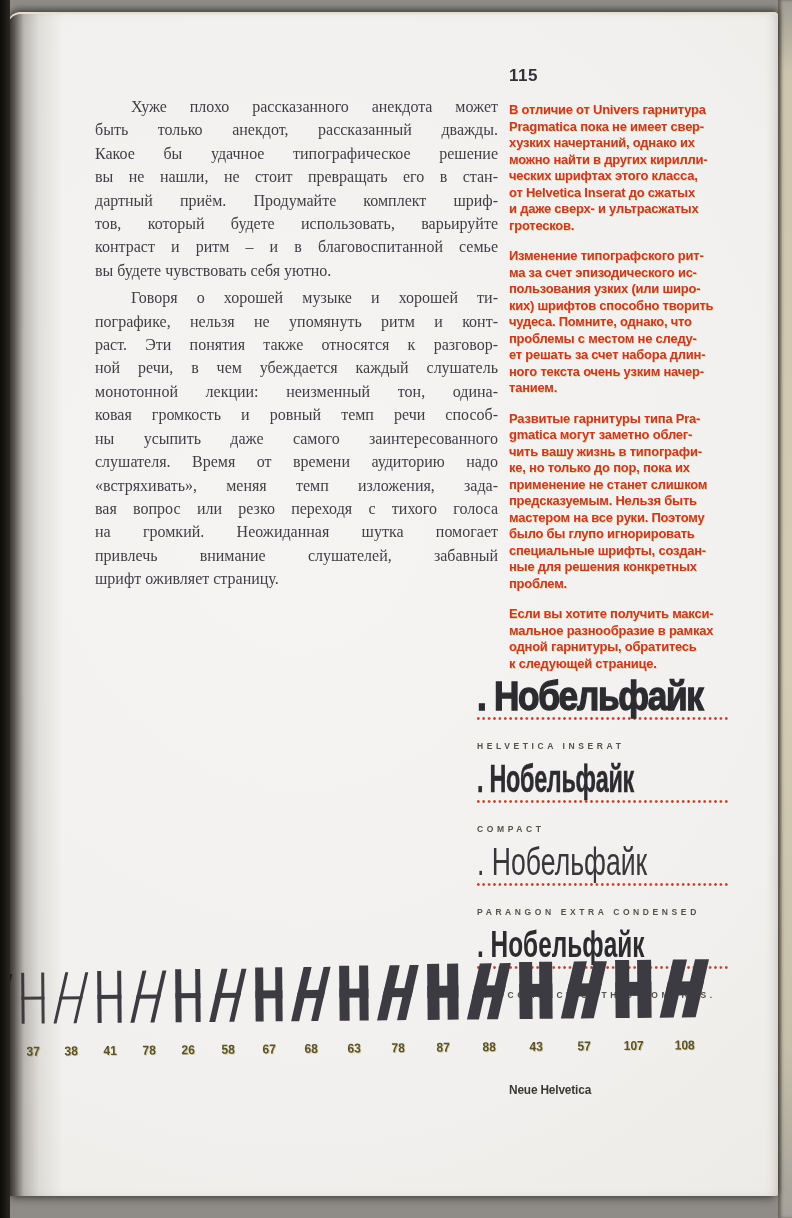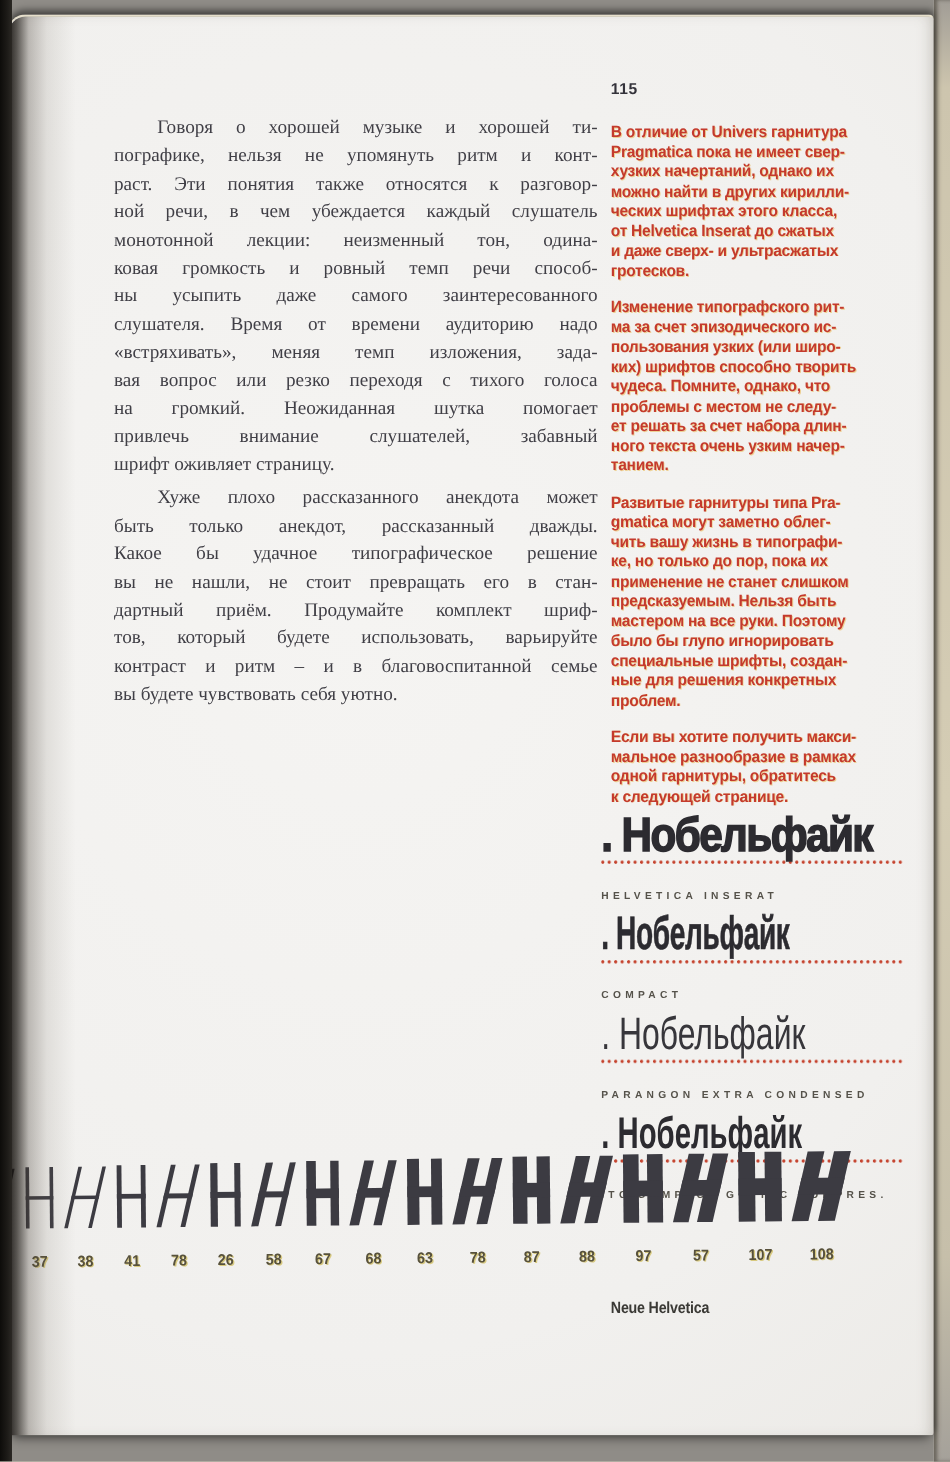--- a/index.html
+++ b/index.html
@@ -26,40 +26,40 @@
                inset -7px 0 12px -6px rgba(110,100,85,.35);
   }
   .gutter{
     position:absolute;left:0;top:0;bottom:0;width:62px;z-index:6;pointer-events:none;
     border-radius:14px 0 0 2px;
     background:linear-gradient(90deg,rgba(14,11,8,.9) 0px,rgba(30,26,21,.72) 7px,
       rgba(70,62,52,.32) 17px,rgba(100,92,78,.13) 32px,rgba(0,0,0,0) 56px);
   }
 
   
-  .page-number{position:absolute;left:502px;top:52px;font-weight:bold;font-size:13px;
+  .page-number{position:absolute;left:502px;top:52px;font-weight:bold;font-size:17px;
     letter-spacing:.5px;color:#33323a;}
 
   
   .body-text{position:absolute;left:88px;top:81px;width:403px;
     font-family:"Liberation Serif",serif;font-size:16px;line-height:23.4px;color:#403f46;}
   .para .line{text-align:justify;text-align-last:justify;}
   .para .line:last-child{text-align-last:left;}
   .para .line:first-child{text-indent:36px;}
   .para + .para{margin-top:4px;}
 
   
   .sidebar{position:absolute;left:502px;top:88px;width:256px;
     font-size:13.6px;line-height:16.5px;font-weight:bold;letter-spacing:-.2px;
     color:#c43a2d;transform:scaleX(.95);transform-origin:left top;
     text-shadow:.8px .6px 0 rgba(232,170,40,.45);}
   .red-para{margin-bottom:14px;}
 
   
-  .specimens{position:absolute;left:494px;top:662px;width:253px;}
+  .specimens{position:absolute;left:470px;top:662px;width:253px;}
   .specimen{margin-bottom:8px;}
   .sp-text{color:#2c2b30;white-space:nowrap;line-height:40px;transform-origin:left bottom;}
   .sp-inserat  .sp-text{font-size:40px;font-weight:bold;transform:scaleX(.88);
       letter-spacing:-1.5px;-webkit-text-stroke:1.3px #2c2b30;}
   .sp-compact  .sp-text{font-size:39px;font-weight:bold;transform:scaleX(.60);
       letter-spacing:-.5px;-webkit-text-stroke:.5px #2c2b30;}
   .sp-parangon .sp-text{font-size:38px;font-weight:normal;transform:scaleX(.70);color:#37363b;}
   .sp-franklin .sp-text{font-size:37px;font-weight:bold;transform:scaleX(.66);}
   .sp-rule{height:3px;margin-top:1px;
     background-image:radial-gradient(circle at 1.3px 1.5px,#c5432e 1.05px,rgba(197,67,46,0) 1.6px);
@@ -90,44 +90,44 @@
 
   <div class="right-sliver"></div>
 
   <div class="page">
 
     <div class="page-number">115</div>
 
     <div class="body-text">
 
     <div class="para">
+          <div class="line">Хуже плохо рассказанного анекдота может</div>
+          <div class="line">быть только анекдот, рассказанный дважды.</div>
+          <div class="line">Какое бы удачное типографическое решение</div>
+          <div class="line">вы не нашли, не стоит превращать его в стан-</div>
+          <div class="line">дартный приём. Продумайте комплект шриф-</div>
+          <div class="line">тов, который будете использовать, варьируйте</div>
+          <div class="line">контраст и ритм – и в благовоспитанной семье</div>
+          <div class="line">вы будете чувствовать себя уютно.</div>
+        </div>
+        <div class="para">
           <div class="line">Говоря о хорошей музыке и хорошей ти-</div>
           <div class="line">пографике, нельзя не упомянуть ритм и конт-</div>
           <div class="line">раст. Эти понятия также относятся к разговор-</div>
           <div class="line">ной речи, в чем убеждается каждый слушатель</div>
           <div class="line">монотонной лекции: неизменный тон, одина-</div>
           <div class="line">ковая громкость и ровный темп речи способ-</div>
           <div class="line">ны усыпить даже самого заинтересованного</div>
           <div class="line">слушателя. Время от времени аудиторию надо</div>
           <div class="line">«встряхивать», меняя темп изложения, зада-</div>
           <div class="line">вая вопрос или резко переходя с тихого голоса</div>
           <div class="line">на громкий. Неожиданная шутка помогает</div>
           <div class="line">привлечь внимание слушателей, забавный</div>
           <div class="line">шрифт оживляет страницу.</div>
         </div>
-        <div class="para">
-          <div class="line">Хуже плохо рассказанного анекдота может</div>
-          <div class="line">быть только анекдот, рассказанный дважды.</div>
-          <div class="line">Какое бы удачное типографическое решение</div>
-          <div class="line">вы не нашли, не стоит превращать его в стан-</div>
-          <div class="line">дартный приём. Продумайте комплект шриф-</div>
-          <div class="line">тов, который будете использовать, варьируйте</div>
-          <div class="line">контраст и ритм – и в благовоспитанной семье</div>
-          <div class="line">вы будете чувствовать себя уютно.</div>
-        </div>
       </div>
 
     <div class="sidebar">
 
     <div class="red-para">
           <div class="line">В отличие от Univers гарнитура</div>
           <div class="line">Pragmatica пока не имеет свер-</div>
           <div class="line">хузких начертаний, однако их</div>
           <div class="line">можно найти в других кирилли-</div>
           <div class="line">ческих шрифтах этого класса,</div>
@@ -296,21 +296,21 @@
             <i class="bm"></i>
           </div>
           <div class="scale-num">88</div>
         </div>
         <div class="scale-item" style="--s: 13px; --w: 33px; --h: 57px;">
           <div class="h-glyph">
             <i class="bl"></i>
             <i class="br"></i>
             <i class="bm"></i>
           </div>
-          <div class="scale-num">97</div>
+          <div class="scale-num">43</div>
         </div>
         <div class="scale-item oblique" style="--s: 13px; --w: 33px; --h: 57px;">
           <div class="h-glyph">
             <i class="bl"></i>
             <i class="br"></i>
             <i class="bm"></i>
           </div>
           <div class="scale-num">57</div>
         </div>
         <div class="scale-item" style="--s: 14px; --w: 36px; --h: 58px;">

